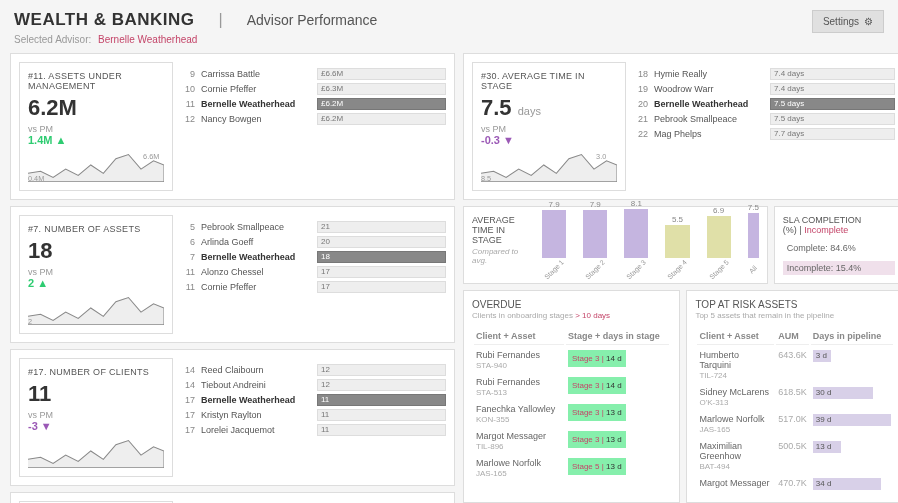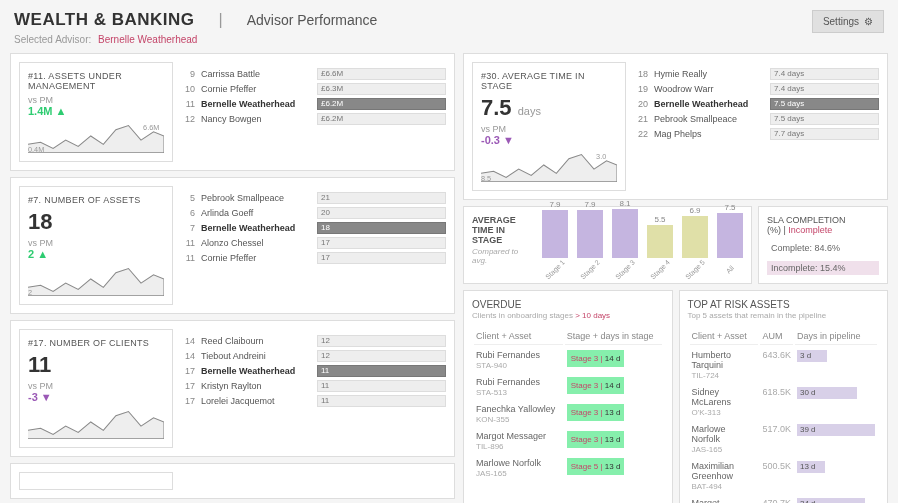--- a/index.html
+++ b/index.html
@@ -30,40 +30,40 @@
 .kpi .rank{flex:1;padding:4px 0}
 .rank-row{display:flex;align-items:center;gap:6px;padding:1.5px 0;font-size:9px}
 .rank-row .n{width:16px;text-align:right;color:#888}
 .rank-row .nm{flex:0 0 110px;color:#555;overflow:hidden;white-space:nowrap}
 .rank-row .bar{flex:1;height:12px;background:#eee;border:1px solid #ddd;position:relative;font-size:8px;color:#777;display:flex;align-items:center;padding-left:3px}
 .rank-row.hl .nm{font-weight:bold;color:#333}
 .rank-row.hl .bar{background:#888;color:#fff;border-color:#777}
 .mid{display:flex;gap:6px}
 .avgstage{display:flex;gap:8px;flex:1}
 .avgstage .lbl{font-size:9px;color:#555;width:62px}
-.avgstage .lbl .t{font-weight:bold}
+.avgstage .lbl .t{font-weight:normal}
 .avgstage .cmp{font-size:8px;font-style:italic;color:#aaa;margin-top:2px}
-.stagebars{flex:1;display:flex;align-items:flex-end;gap:9px;height:58px;position:relative}
+.stagebars{flex:1;display:flex;align-items:flex-end;gap:17px;height:58px;position:relative}
 .sb{flex:1;display:flex;flex-direction:column;align-items:center}
 .sb .v{font-size:8px;color:#888;margin-bottom:1px}
 .sb .b{width:100%;background:#c5b5e0}
 .sb.short .b{background:#e0e0a8}
 .sb .sl{font-size:7px;color:#999;transform:rotate(-45deg);margin-top:8px;white-space:nowrap}
 .sla{width:130px}
 .sla .t{font-size:9px;color:#555}
 .sla .t .inc{color:#c44569}
 .sla .row{font-size:9px;color:#666;margin-top:6px;padding:2px 4px}
 .sla .row.inc{background:#f0e0eb}
 .bot{display:flex;gap:6px}
 .bcol{flex:1}
 .bcol .t{font-size:10px;color:#555;margin-bottom:1px}
 .bcol .st{font-size:8px;color:#aaa;margin-bottom:6px}
 .bcol .st .r{color:#c44569}
 .tbl{width:100%;font-size:9px}
-.tbl th{text-align:left;color:#888;font-weight:normal;padding:3px 2px;border-bottom:1px solid #eee}
+.tbl th{text-align:left;color:#888;font-weight:bold;padding:3px 2px;border-bottom:1px solid #eee}
 .tbl td{padding:2.5px 2px;color:#666;vertical-align:top}
 .tbl .sm{color:#aaa;font-size:8px}
 .pill{background:#86efac;color:#c44569;padding:4px 4px;font-size:8px;display:inline-block}
 .pill .d{color:#333}
 .bar2{display:inline-block;background:#d8d0e8;height:12px;vertical-align:middle;font-size:8px;color:#555;padding:1px 3px}
 </style>
 </head>
 <body>
 
 <div class="header">
@@ -82,20 +82,21 @@
   <span>Settings</span>
   <span>⚙</span>
  </button>
 </div>
 
 <div class="dash">
  <div class="lcol" id="lcol">
       <div class="kpi card">
         <div class="metric">
   <div class="ctitle">#11. ASSETS UNDER MANAGEMENT</div>
+  <div class="big">6.2M <span class="unit"></span></div>
   <div class="vs">vs PM</div>
   <div class="delta up">1.4M ▲</div>
   <div class="spark"><svg viewBox="0 0 130 30">
               <polyline fill="#eee" stroke="#888" stroke-width="1" points="0,22 12,20 24,26 36,18 48,24 60,14 72,22 84,8 96,4 108,18 120,10 130,14 130,30 0,30"></polyline>
               <text x="0" y="29" font-size="7" fill="#999">0.4M</text>
               <text x="110" y="8" font-size="7" fill="#999">6.6M</text>
             </svg></div>
  </div>
         <div class="rank">
           <div class="rank-row">
@@ -339,21 +340,21 @@
               <tr>
                 <th>Client + Asset</th>
                 <th>AUM</th>
                 <th>Days in pipeline</th>
               </tr>
             </thead>
             <tbody id="rk-body">
               <tr>
                 <td>Humberto Tarquini<br><span class="sm">TIL-724</span></td>
                 <td style="color:#aaa">643.6K</td>
-                <td><span class="bar2" style="width:30px">3 d</span></td>
+                <td><span class="bar2" style="width:18px">3 d</span></td>
               </tr>
               <tr>
                 <td>Sidney McLarens<br><span class="sm">O'K-313</span></td>
                 <td style="color:#aaa">618.5K</td>
                 <td><span class="bar2" style="width:60px">30 d</span></td>
               </tr>
               <tr>
                 <td>Marlowe Norfolk<br><span class="sm">JAS-165</span></td>
                 <td style="color:#aaa">517.0K</td>
                 <td><span class="bar2" style="width:78px">39 d</span></td>

